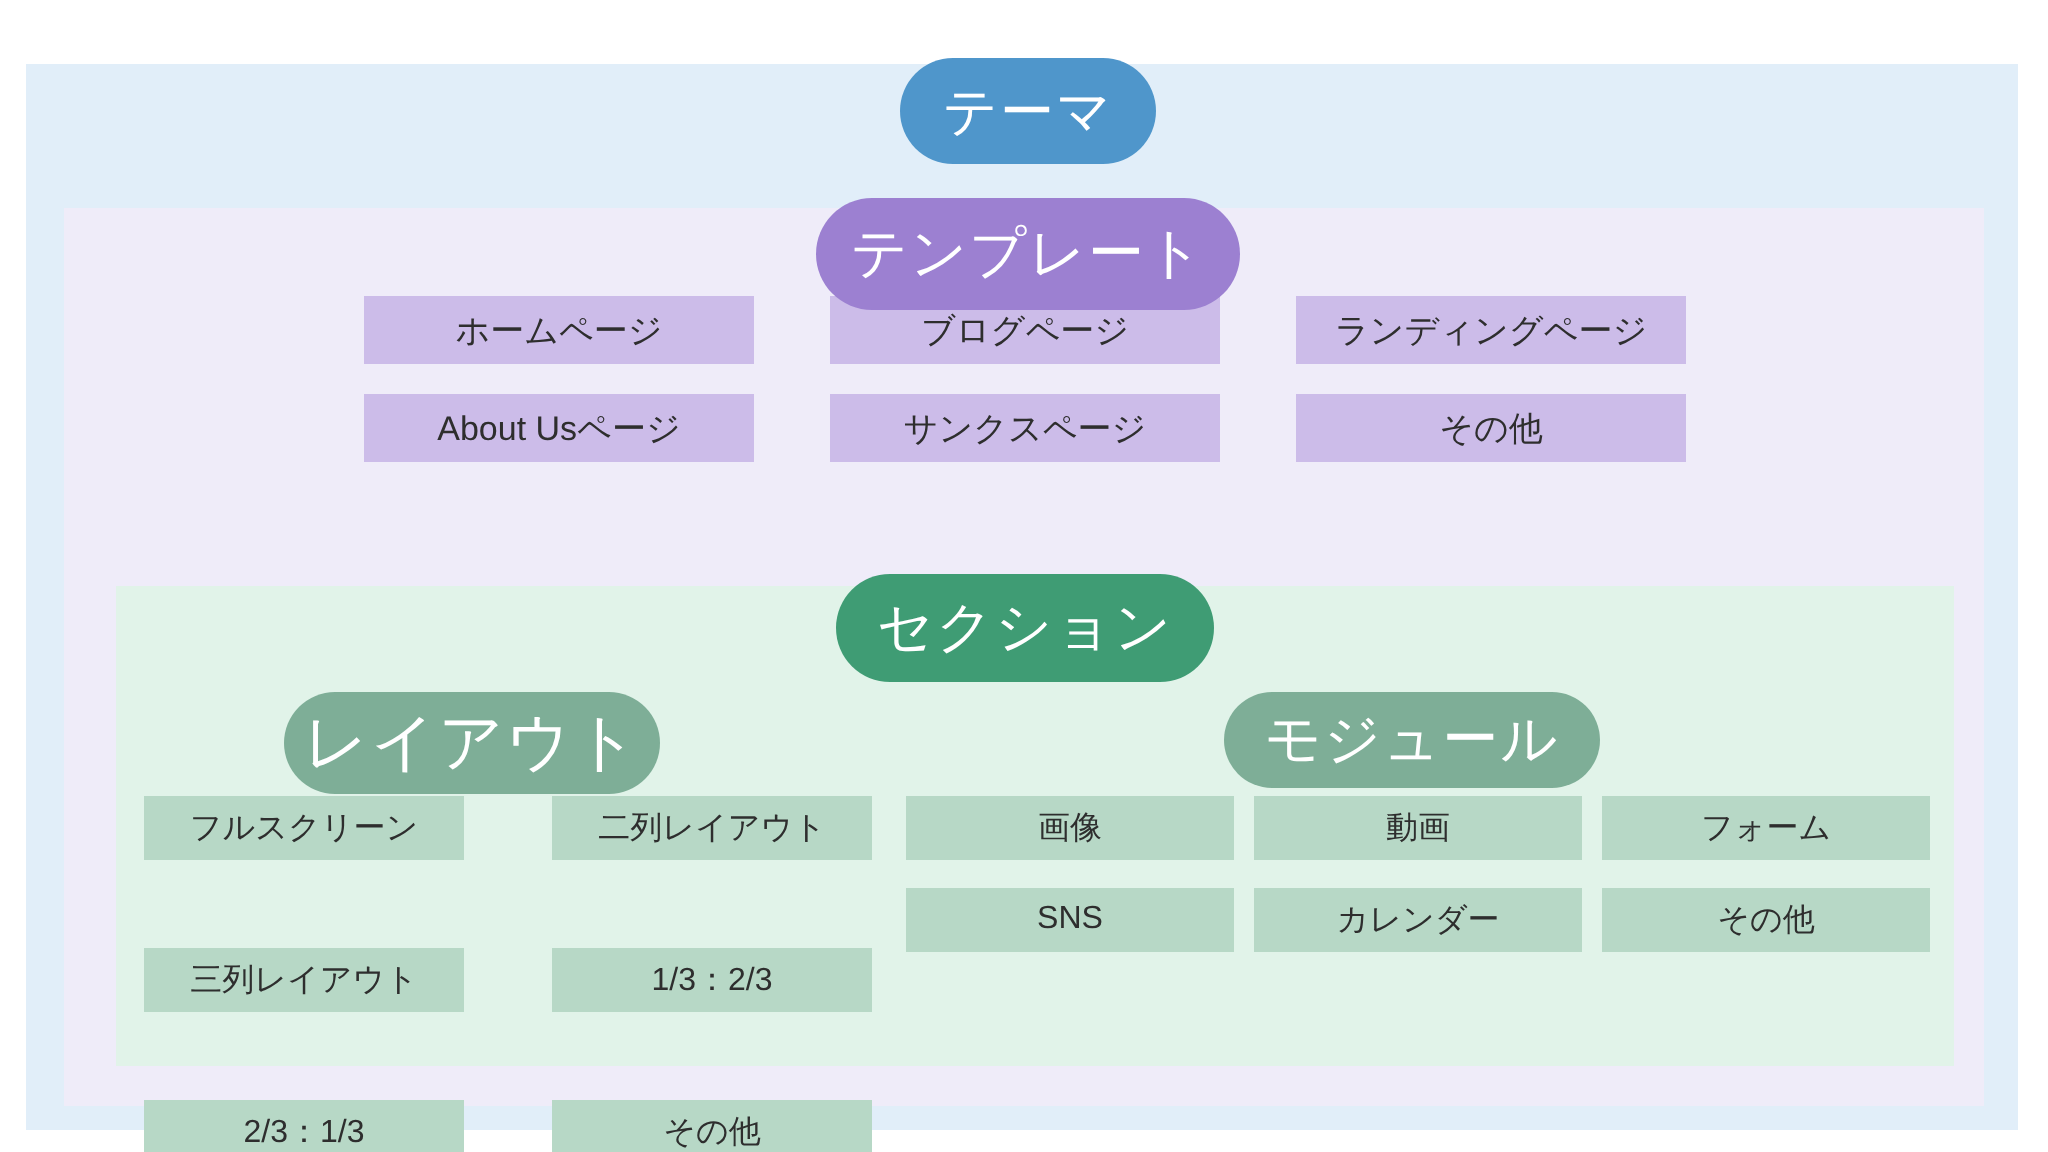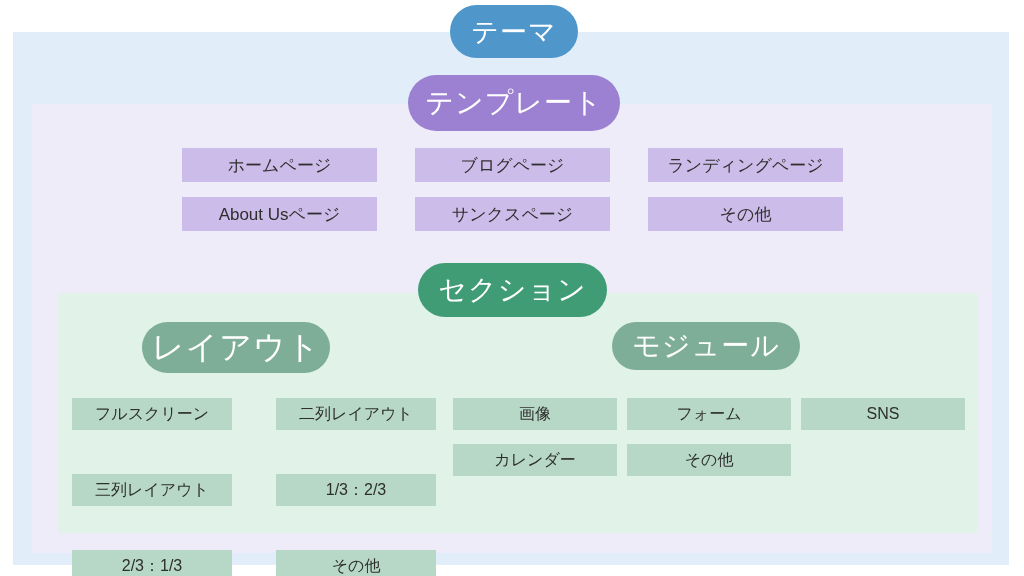--- a/index.html
+++ b/index.html
@@ -16,20 +16,21 @@
   .panel-template { left:32px;  top:104px; width:960px; height:449px; background:var(--template-bg); }
   .panel-section  { left:58px;  top:293px; width:919px; height:240px; background:var(--section-bg); }
 
   .badge {
     position:absolute;
     display:flex; align-items:center; justify-content:center;
     border-radius:999px;
     color:var(--badge-text);
     letter-spacing:1px;
     white-space:nowrap;
+    margin-top:24px;
   }
   .badge-theme    { left:450px; top:5px;   width:128px; height:53px; font-size:27px; background:var(--theme-badge); }
   .badge-template { left:408px; top:75px;  width:212px; height:56px; font-size:28px; background:var(--template-badge);text-align:center; }
   .badge-section  { left:418px; top:263px; width:189px; height:54px; font-size:28px; background:var(--section-badge); }
   .badge-layout   { left:142px; top:322px; width:188px; height:51px; font-size:32px; background:var(--sub-badge); }
   .badge-module   { left:612px; top:322px; width:188px; height:48px; font-size:28px; background:var(--sub-badge); }
 
   .grid { position:absolute; display:grid; }
   .grid-template {
     left:182px; top:148px;
@@ -78,20 +79,21 @@
     <div class="cell">フルスクリーン</div>
     <div class="cell">二列レイアウト</div>
     <div class="cell">三列レイアウト</div>
     <div class="cell">1/3：2/3</div>
     <div class="cell">2/3：1/3</div>
     <div class="cell">その他</div>
   </div>
 
   <div class="grid grid-module">
     <div class="cell">画像</div>
+    <div class="cell">動画</div>
     <div class="cell">フォーム</div>
     <div class="cell">SNS</div>
     <div class="cell">カレンダー</div>
     <div class="cell">その他</div>
   </div>
 
   <div class="badge badge-theme">テーマ</div>
   <div class="badge badge-template">テンプレート</div>
   <div class="badge badge-section">セクション</div>
   <div class="badge badge-layout">レイアウト</div>

